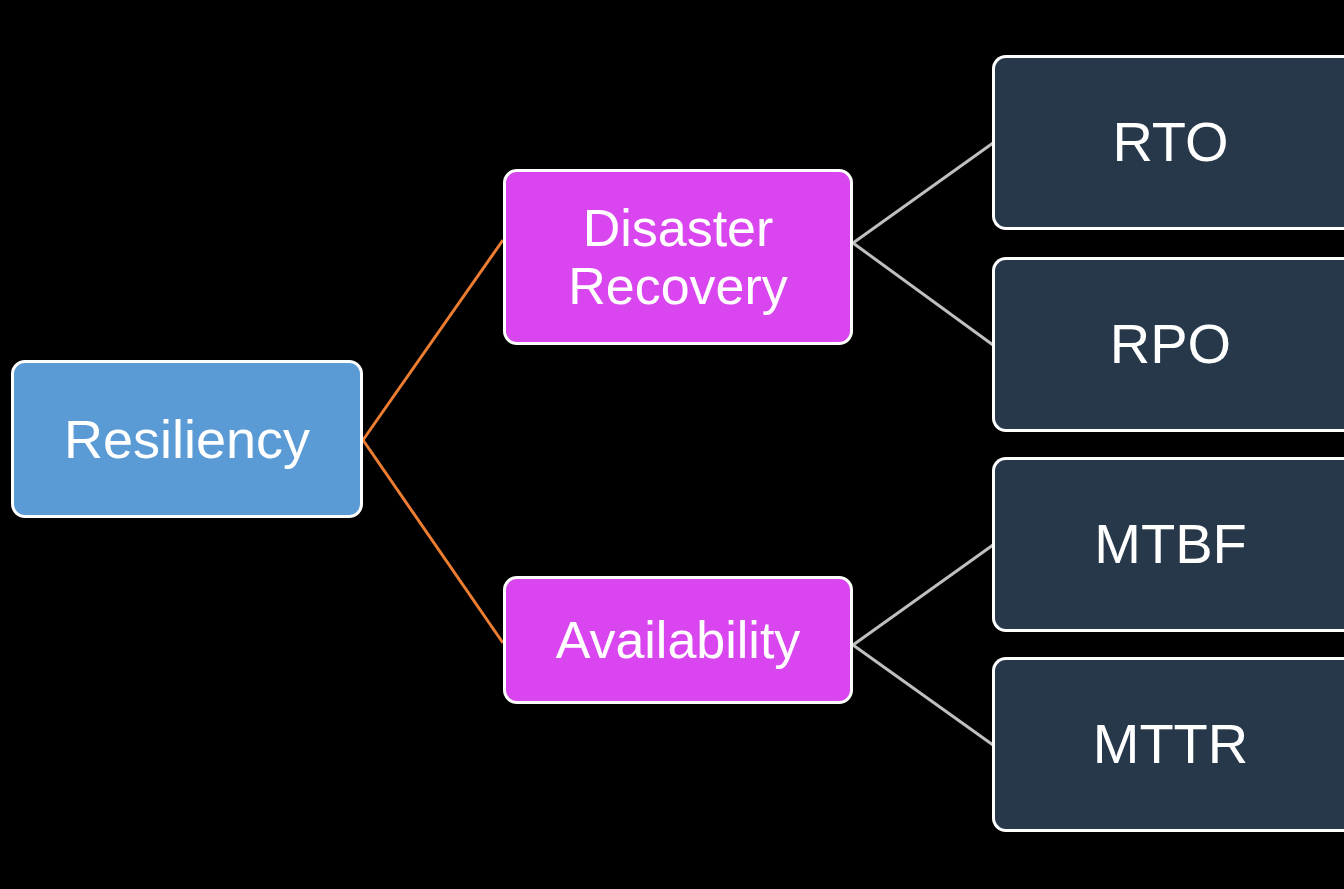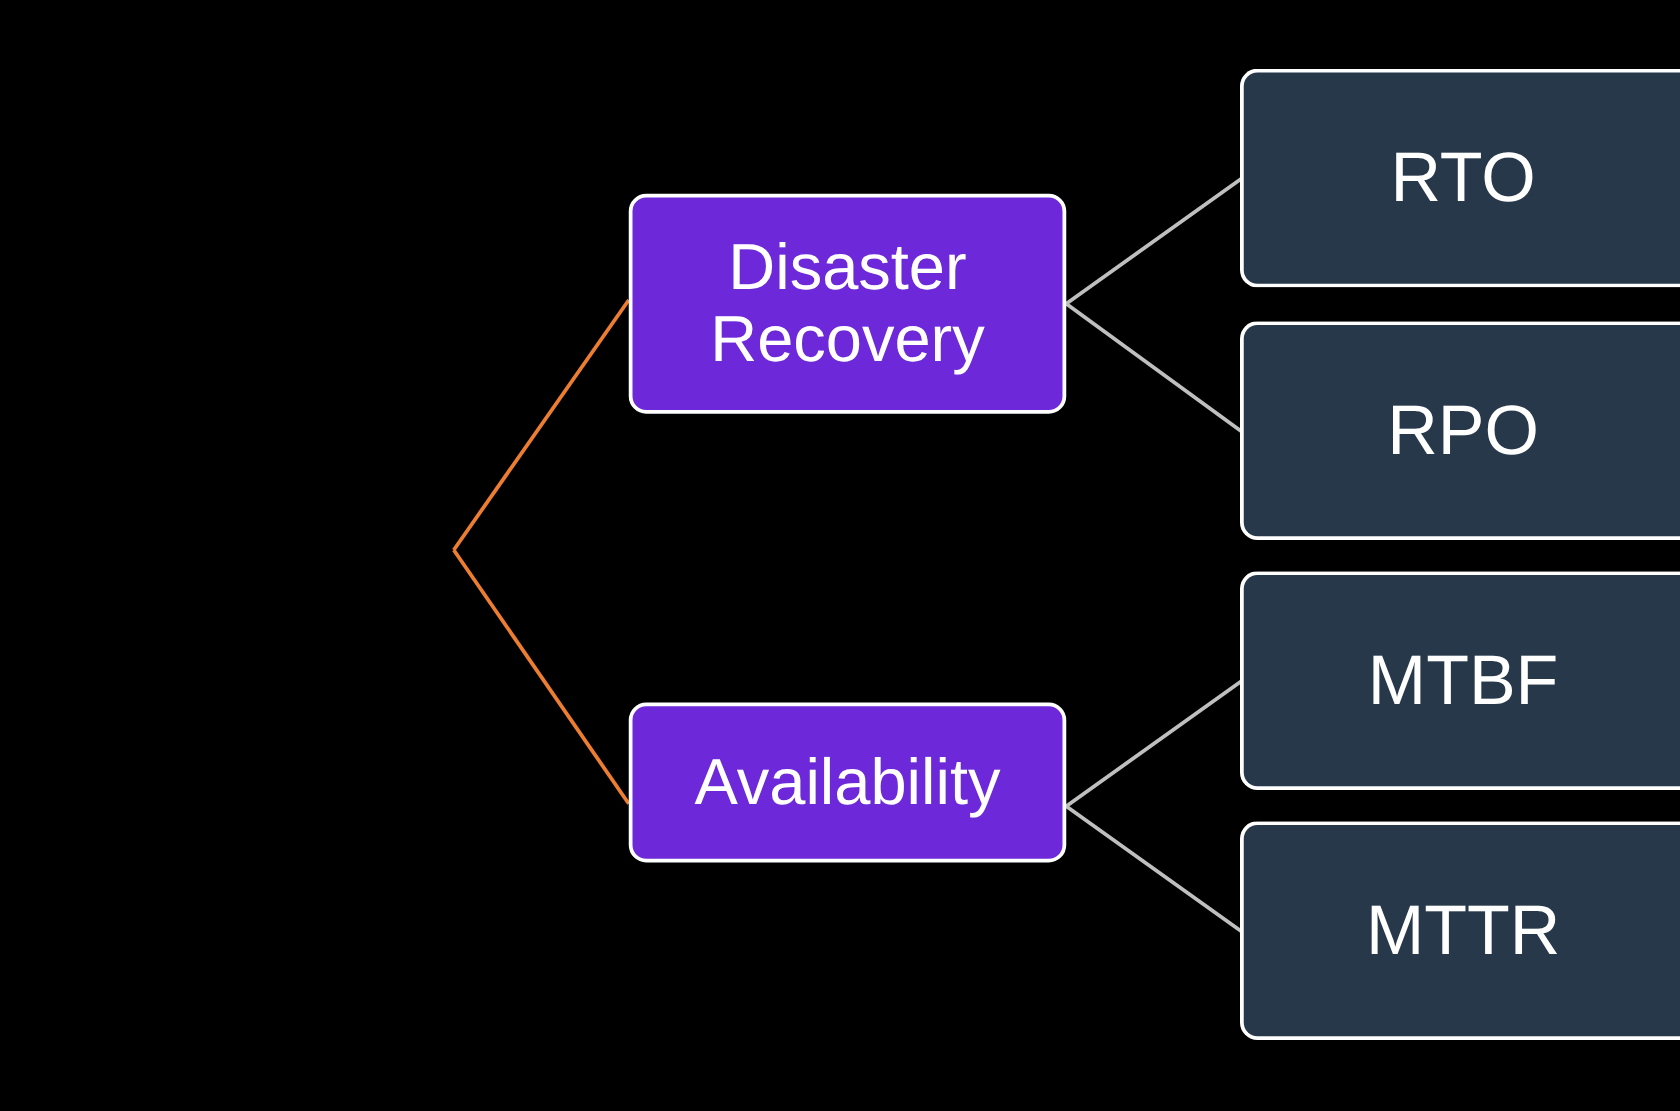--- a/index.html
+++ b/index.html
@@ -35,21 +35,22 @@
     border-radius: 14px;
     border: 3px solid #FFFFFF;
     line-height: 1.12;
     white-space: pre-line;
     user-select: none;
   }
   .node-root {
     background: #5B9BD5;
   }
   .node-branch {
-    background: #6d28d9;
+    background: #d946ef;
+    margin-top: 14px;
   }
   .node-leaf {
     background: #27384A;
   }
   
   .n-resiliency {
     left: 11px;  top: 360px;
     width: 352px; height: 158px;
     font-size: 54px;
   }
@@ -103,20 +104,21 @@
 
   <svg id="connectors" viewBox="0 0 1344 889" width="1344" height="889" xmlns="http://www.w3.org/2000/svg">
     <line x1="363" y1="440" x2="503" y2="240" stroke="#ED7D31" stroke-width="3"></line>
     <line x1="363" y1="440" x2="503" y2="643" stroke="#ED7D31" stroke-width="3"></line>
     <line x1="853" y1="243" x2="993" y2="143" stroke="#BFBFBF" stroke-width="3"></line>
     <line x1="853" y1="243" x2="993" y2="345" stroke="#BFBFBF" stroke-width="3"></line>
     <line x1="853" y1="645" x2="993" y2="545" stroke="#BFBFBF" stroke-width="3"></line>
     <line x1="853" y1="645" x2="993" y2="745" stroke="#BFBFBF" stroke-width="3"></line>
   </svg>
 
+  <div class="node node-root n-resiliency">Resiliency</div>
 
   <div class="node node-branch n-disaster-recovery">Disaster
 Recovery</div>
 
   <div class="node node-branch n-availability">Availability</div>
 
   <div class="node node-leaf n-rto">RTO</div>
 
   <div class="node node-leaf n-rpo">RPO</div>
 

